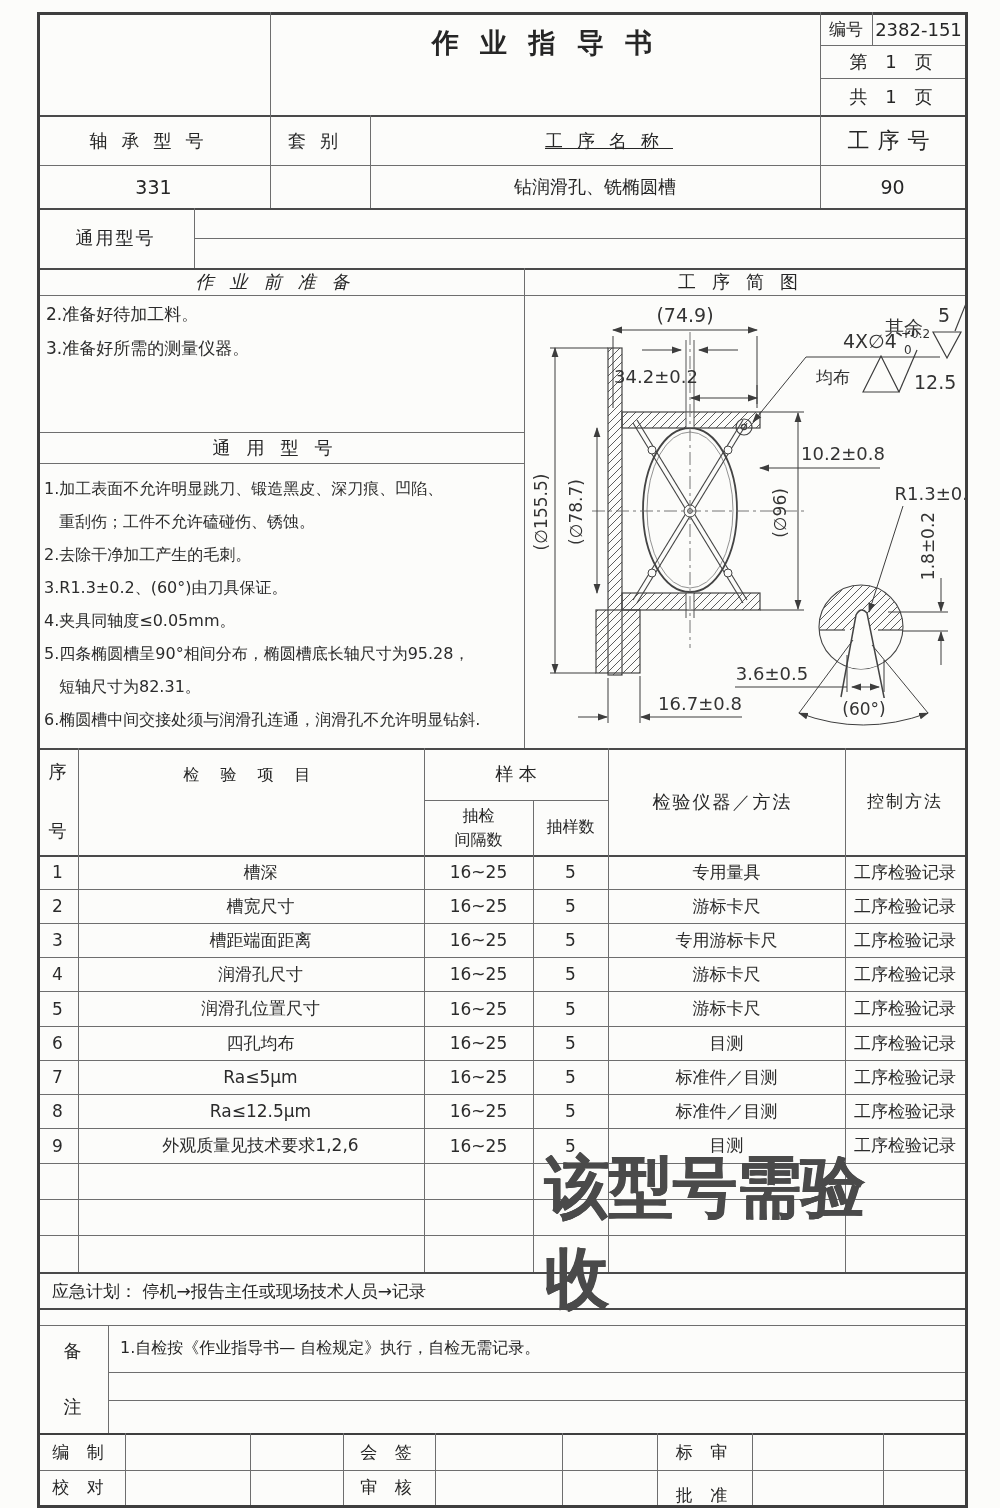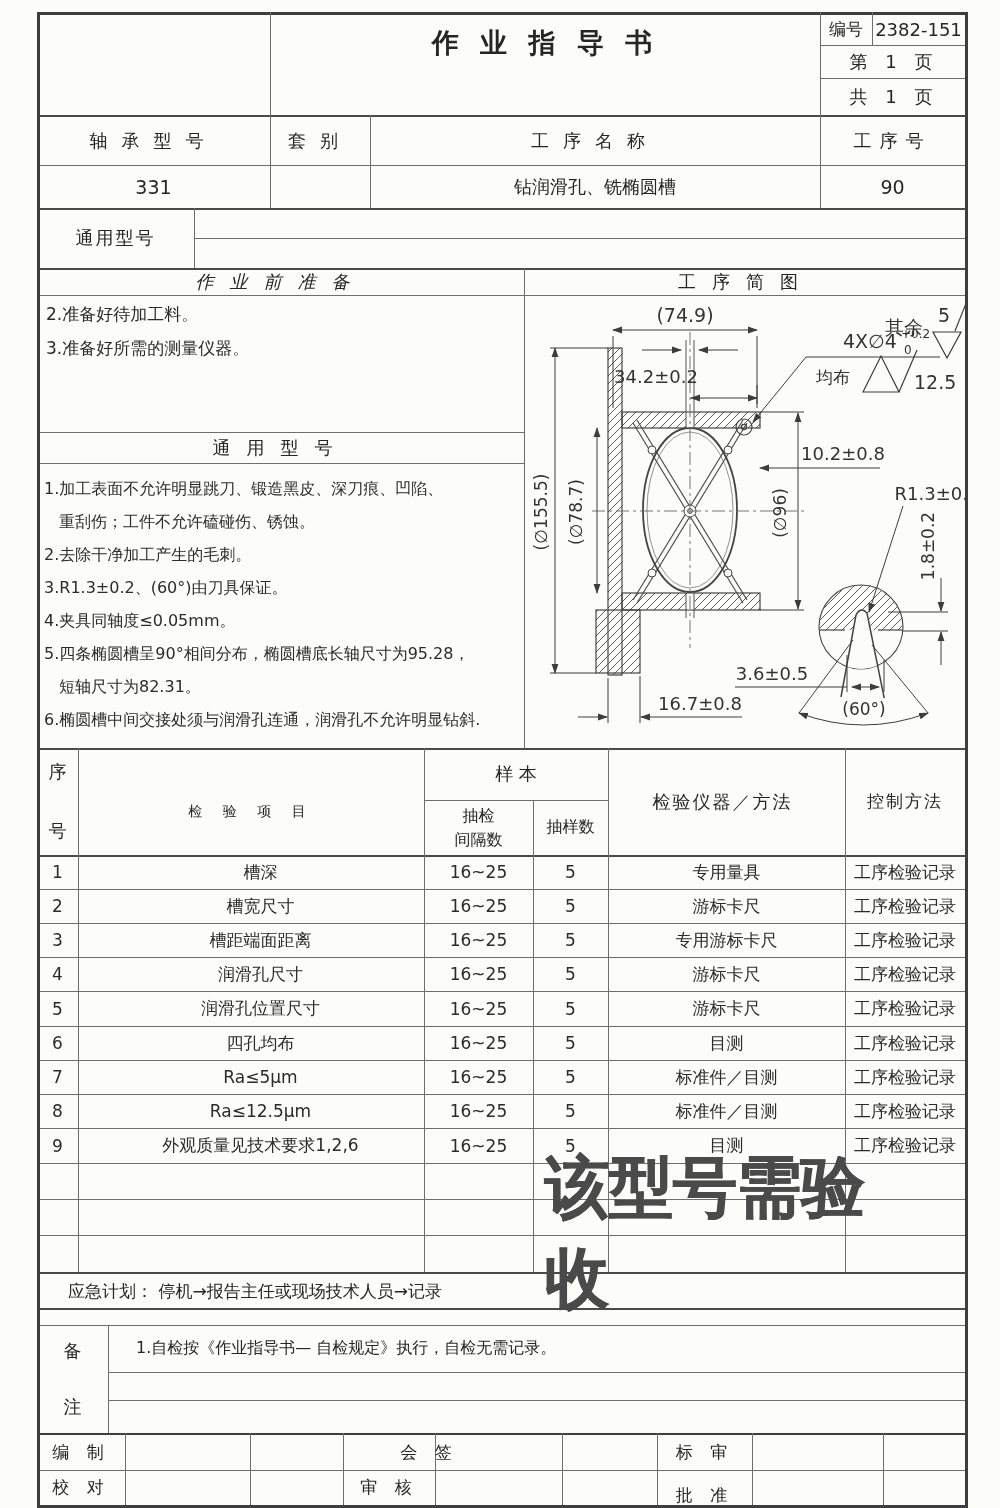--- a/index.html
+++ b/index.html
@@ -3,21 +3,21 @@
 <meta charset="utf-8">
 <style>
   html,body{margin:0;padding:0;background:#ffffff;}
   #page{position:relative;width:1000px;height:1508px;background:#fcfcfa;
         font-family:"DejaVu Sans","Liberation Sans",sans-serif;color:#2b2b2b;overflow:hidden;}
   .ln{position:absolute;background:#3e3e3e;}
   .ln.thin{background:#6e6e6e;}
   .ln.mid{background:#4a4a4a;}
   .lbl{position:absolute;display:flex;align-items:center;justify-content:center;
        color:#262626;white-space:nowrap;}
-  .lbl.left{justify-content:flex-start;margin-left:16px;}
+  .lbl.left{justify-content:flex-start;}
   .hlabel{letter-spacing:14px;font-size:18px;}
   .sec-title{letter-spacing:16px;font-size:18px;}
   .cellv{font-size:18px;}
   .listblock div{font-size:17px;line-height:34px;}
   .techblock div{font-size:16px;line-height:33px;}
   .techblock div:nth-child(2),.techblock div:nth-child(7){padding-left:15px;}
   .trow{position:absolute;left:0;width:1000px;height:34px;}
   .trow .cell{position:absolute;top:0;height:100%;display:flex;align-items:center;
               justify-content:center;font-size:17px;color:#2b2b2b;}
   .c-no{left:37px;width:41px;}
@@ -95,22 +95,22 @@
   <div class="ln thin" style="left:883px;top:1433px;width:1px;height:72px;"></div>
 
   <div class="lbl" style="left:270px;top:18px;width:550px;height:50px;font-size:27px;font-weight:bold;letter-spacing:6px;">作 业 指 导 书</div>
   <div class="lbl" style="left:820px;top:13px;width:52px;height:32px;font-size:17px;">编号</div>
   <div class="lbl" style="left:872px;top:13px;width:93px;height:32px;font-size:18px;">2382-151</div>
   <div class="lbl" style="left:820px;top:46px;width:148px;height:32px;font-size:18px;letter-spacing:6px;">第  1  页</div>
   <div class="lbl" style="left:820px;top:79px;width:148px;height:36px;font-size:18px;letter-spacing:6px;">共  1  页</div>
 
   <div class="lbl hlabel" style="left:37px;top:117px;width:233px;height:48px;">轴承型号</div>
   <div class="lbl hlabel" style="left:270px;top:117px;width:100px;height:48px;">套别</div>
-  <div class="lbl hlabel" style="left:370px;top:117px;width:450px;height:48px;">工序名称</div>
-  <div class="lbl" style="left:820px;top:117px;width:145px;height:48px;font-size:18px;letter-spacing:8px;">工序号</div>
+  <div class="lbl hlabel" style="left:384px;top:117px;width:450px;height:48px;text-decoration:underline;">工序名称</div>
+  <div class="lbl" style="left:820px;top:117px;width:145px;height:48px;font-size:22px;letter-spacing:8px;">工序号</div>
   <div class="lbl cellv" style="left:37px;top:166px;width:233px;height:42px;font-size:19px;">331</div>
   <div class="lbl cellv" style="left:370px;top:166px;width:450px;height:42px;">钻润滑孔、铣椭圆槽</div>
   <div class="lbl cellv" style="left:820px;top:166px;width:145px;height:42px;font-size:19px;">90</div>
   <div class="lbl" style="left:37px;top:210px;width:157px;height:56px;font-size:18px;letter-spacing:2px;">通用型号</div>
 
   <div class="lbl sec-title" style="left:37px;top:268px;width:487px;height:27px;font-style:italic;">作业前准备</div>
   <div class="listblock" style="position:absolute;left:46px;top:297px;width:470px;">
     <div>2.准备好待加工料。</div>
     <div>3.准备好所需的测量仪器。</div>
   </div>
@@ -290,21 +290,21 @@
       <line x1="578" y1="717" x2="607" y2="717" marker-end="url(#arr)"></line>
       <line x1="641" y1="717" x2="742" y2="717" marker-start="url(#arr)"></line>
     </g>
     <text x="700" y="710" font-size="18" text-anchor="middle">16.7±0.8</text>
   </svg>
 
   <div class="lbl" style="left:37px;top:748px;width:41px;height:107px;flex-direction:column;justify-content:space-between;padding:12px 0;box-sizing:border-box;font-size:18px;">
     <span>序</span>
     <span>号</span>
   </div>
-  <div class="lbl" style="left:78px;top:748px;width:346px;height:128px;font-size:14px;letter-spacing:8px;">检 验 项 目</div>
+  <div class="lbl" style="left:78px;top:711px;width:346px;height:128px;font-size:16px;letter-spacing:8px;">检 验 项 目</div>
   <div class="lbl" style="left:424px;top:748px;width:184px;height:52px;font-size:18px;">样    本</div>
   <div class="lbl" style="left:424px;top:800px;width:109px;height:55px;flex-direction:column;font-size:16px;line-height:24px;">
     <span>抽检</span>
     <span>间隔数</span>
   </div>
   <div class="lbl" style="left:533px;top:800px;width:75px;height:55px;font-size:16px;">抽样数</div>
   <div class="lbl" style="left:604px;top:748px;width:237px;height:107px;font-size:18px;letter-spacing:2px;">检验仪器／方法</div>
   <div class="lbl" style="left:845px;top:748px;width:120px;height:107px;font-size:17px;letter-spacing:2px;border-radius:14px;">控制方法</div>
 
   <div class="trow" style="top:855px;">
@@ -384,19 +384,19 @@
 
   <div class="lbl left" style="left:52px;top:1274px;width:900px;height:34px;font-size:17px;">应急计划：  停机→报告主任或现场技术人员→记录</div>
 
   <div class="lbl" style="left:37px;top:1325px;width:71px;height:108px;flex-direction:column;justify-content:space-between;padding:14px 0;box-sizing:border-box;font-size:18px;">
     <span>备</span>
     <span>注</span>
   </div>
   <div class="lbl left" style="left:120px;top:1330px;width:840px;height:36px;font-size:16px;">1.自检按《作业指导书— 自检规定》执行，自检无需记录。</div>
 
   <div class="lbl" style="left:37px;top:1435px;width:88px;height:35px;font-size:17px;letter-spacing:6px;">编 制</div>
-  <div class="lbl" style="left:343px;top:1435px;width:92px;height:35px;font-size:17px;letter-spacing:6px;padding-left:40px;">会 签</div>
+  <div class="lbl" style="left:343px;top:1435px;width:92px;height:35px;font-size:17px;letter-spacing:6px;">会 签</div>
   <div class="lbl" style="left:657px;top:1435px;width:95px;height:35px;font-size:17px;letter-spacing:6px;">标 审</div>
   <div class="lbl" style="left:37px;top:1470px;width:88px;height:35px;font-size:17px;letter-spacing:6px;">校 对</div>
   <div class="lbl" style="left:343px;top:1470px;width:92px;height:35px;font-size:17px;letter-spacing:6px;">审 核</div>
   <div class="lbl" style="left:657px;top:1470px;width:95px;height:35px;font-size:17px;letter-spacing:6px;margin-top:8px;">批 准</div>
 
 </div>
 
 </body></html>

